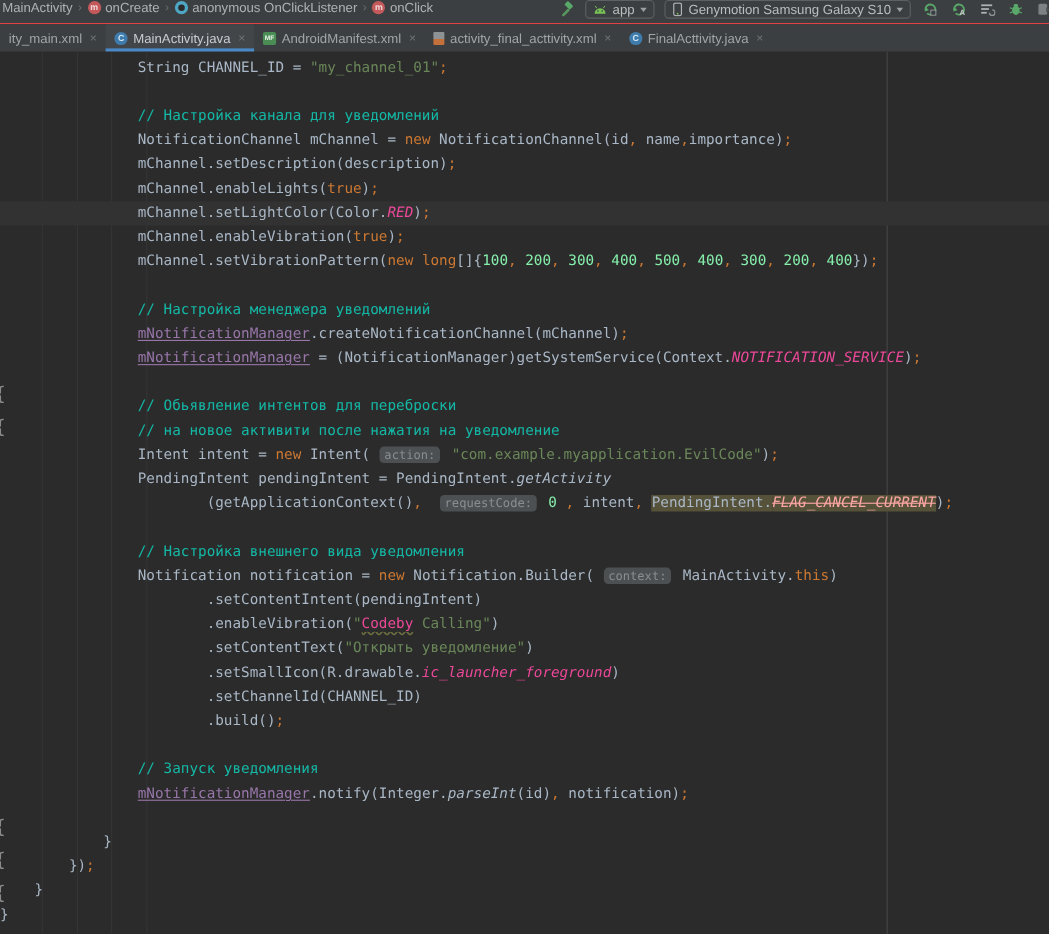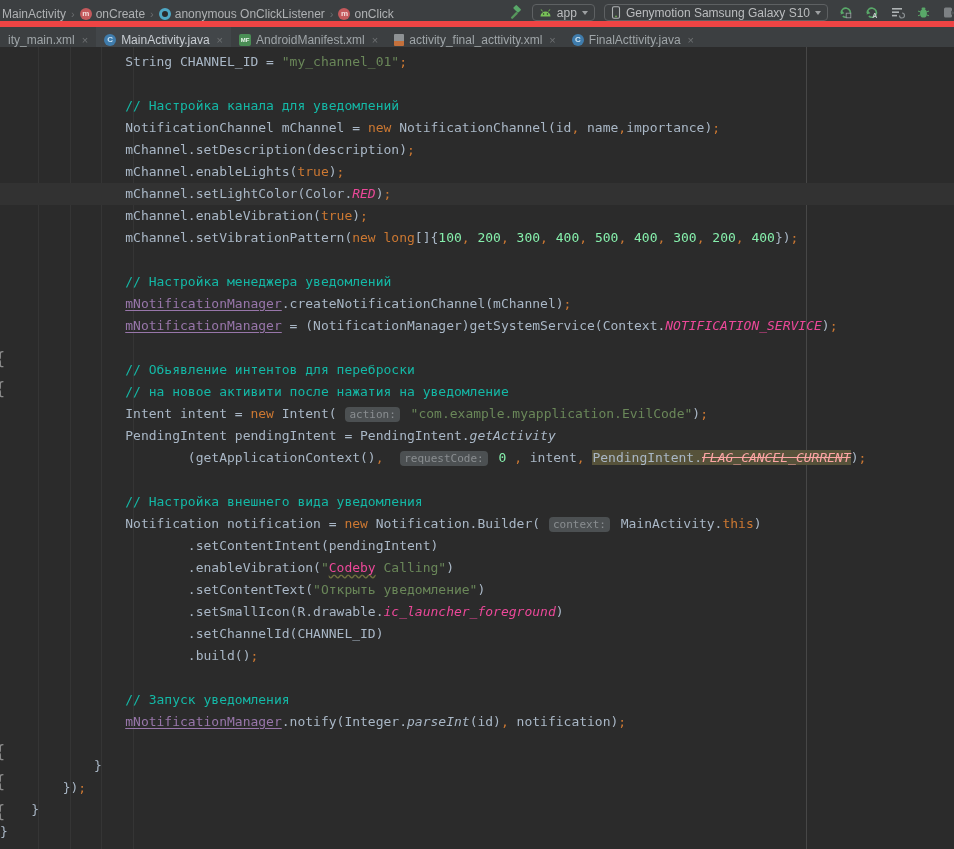--- a/index.html
+++ b/index.html
@@ -1,21 +1,21 @@
 <!DOCTYPE html>
 <html><head>
 <meta charset="utf-8">
 <style>
   html,body{margin:0;padding:0;background:#2B2B2B;}
   #app{position:relative;width:954px;height:849px;overflow:hidden;
        font-family:"Liberation Sans",sans-serif;color:#A9B7C6;}
 
   
-  .toolbar{height:21px;background:#3C3F41;display:flex;align-items:flex-end;
-           border-bottom:6px solid #ef4444;font-size:12px;color:#AFB1B3;}
+  .toolbar{height:21px;background:#3C3F41;display:flex;align-items:flex-start;
+           border-bottom:1px solid #ef4444;font-size:12px;color:#AFB1B3;}
   .breadcrumbs{flex:1;display:flex;align-items:center;gap:4px;padding-left:2px;white-space:nowrap;overflow:hidden;}
   .crumb{display:inline-flex;align-items:center;gap:4px;cursor:pointer;}
   .crumb-sep{color:#6A6D6F;font-size:11px;margin:0 1px;}
   .crumb-icon{width:12px;height:12px;border-radius:50%;display:inline-flex;
               align-items:center;justify-content:center;font-size:8px;line-height:1;}
   .crumb-icon.method{background:#C4595C;color:#F3DADA;font-weight:bold;}
   .crumb-icon.anonymous-class{background:#2B2B2B;border:3px solid #4EA7C4;width:6px;height:6px;}
   .toolbar-right{display:flex;align-items:center;gap:9px;padding-right:4px;}
   .combo{display:flex;align-items:center;gap:5px;border:1px solid #5E6163;border-radius:4px;
          height:15px;padding:0 6px;color:#BBBDBF;cursor:pointer;background:#3C3F41;}

